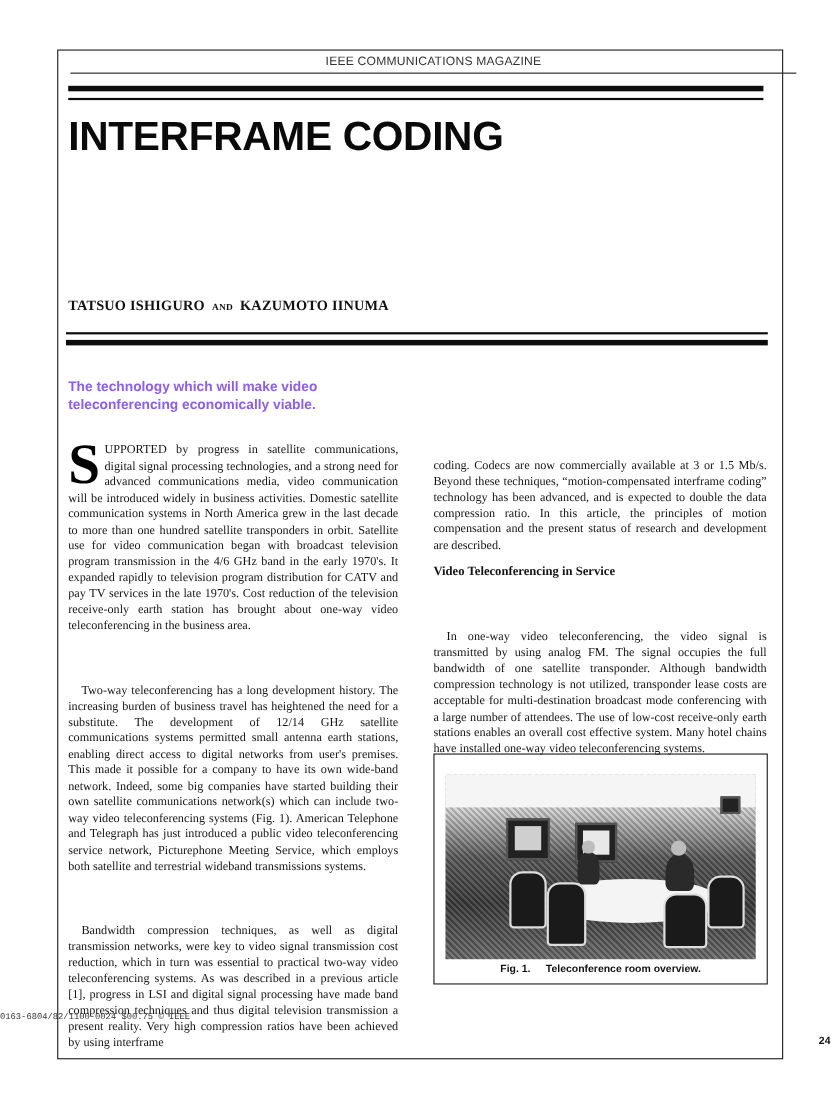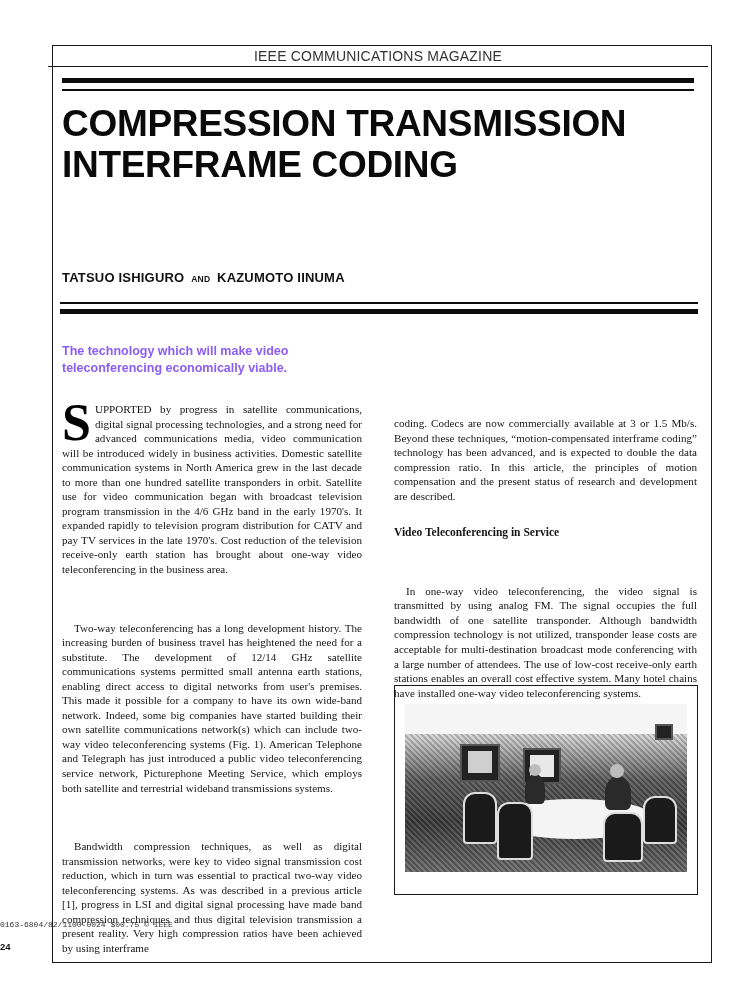--- a/index.html
+++ b/index.html
@@ -4,41 +4,41 @@
 <style>
   * { margin: 0; padding: 0; box-sizing: border-box; }
   html, body { width: 755px; height: 1000px; background: #ffffff; overflow: hidden; }
   body { position: relative; font-family: "Liberation Serif", serif; color: #111; }
 
   .frame {
     position: absolute; left: 52px; top: 45px; width: 660px; height: 918px;
     border: 1px solid #1a1a1a;
   }
   .mag-header {
-    position: absolute; left: 48px; top: 45px; width: 660px; height: 22px;
+    position: absolute; left: 64px; top: 45px; width: 660px; height: 22px;
     border-bottom: 1px solid #1a1a1a;
-    font-family: "Liberation Sans", sans-serif; font-size: 14px; letter-spacing: 0.2px;
+    font-family: "Liberation Sans", sans-serif; font-size: 11px; letter-spacing: 0.2px;
     color: #333; text-align: center; line-height: 22px;
   }
   .rule { position: absolute; background: #0d0d0d; }
   .rule-thick-top { left: 62px; top: 78px; width: 632px; height: 5px; }
   .rule-thin-top { left: 62px; top: 89px; width: 632px; height: 1.5px; }
   .rule-thin-mid { left: 60px; top: 302px; width: 638px; height: 1.5px; }
   .rule-thick-mid { left: 60px; top: 309px; width: 638px; height: 5px; }
 
   .title {
     position: absolute; left: 62px; top: 104px; width: 640px;
     font-family: "Liberation Sans", sans-serif; font-weight: bold;
     font-size: 37px; line-height: 40.5px; letter-spacing: -0.3px; color: #0a0a0a;
   }
   .title div { white-space: nowrap; }
 
   .authors {
     position: absolute; left: 62px; top: 270px;
-    font-family: Liberation Sans, sans-serif; font-weight: bold; font-size: 13px;
+    font-family: Liberation Serif, serif; font-weight: bold; font-size: 13px;
     letter-spacing: 0.2px; color: #111; white-space: nowrap;
   }
   .authors .and { font-size: 8.5px; margin: 0 3px; }
 
   .deck {
     position: absolute; left: 62px; top: 343px; width: 320px;
     font-family: "Liberation Sans", sans-serif; font-weight: bold; font-size: 12.5px;
     line-height: 17px; color: #8b5cf6;
   }
 
@@ -50,21 +50,21 @@
   .col-right { left: 394px; top: 416px; width: 303px; }
   .col p { margin: 0; }
   .col p.indent { text-indent: 12px; margin-top: 44px; }
 
   .dropcap {
     float: left; font-family: "Liberation Serif", serif; font-weight: bold;
     font-size: 52px; line-height: 40px; height: 41px; margin: 1px 4px 0 0; color: #000;
   }
 
   .section-head {
-    font-weight: bold; font-size: 11.5px; margin-top: 22px; margin-bottom: 2px; text-align: left;
+    font-weight: bold; font-size: 11.5px; margin-top: 10px; margin-bottom: 2px; text-align: left;
   }
 
   .figure {
     position: absolute; left: 394px; top: 685px; width: 304px; height: 210px;
     border: 1px solid #1a1a1a;
   }
   .photo {
     position: absolute; left: 10px; top: 18px; width: 282px; height: 168px;
     overflow: hidden;
     background:
@@ -83,35 +83,34 @@
     position: absolute; left: 0; width: 100%; top: 190px; text-align: center;
     font-family: "Liberation Sans", sans-serif; font-weight: bold; font-size: 9.5px; color: #111;
   }
   .caption .fignum { margin-right: 14px; }
 
   .footer-code {
     position: absolute; left: 0; width: 755px; top: 920px; 
     font-family: "Liberation Mono", monospace; font-size: 8px; color: #333;
   }
   .page-num {
-    position: absolute; left: 0; width: 755px; top: 941px; text-align: left;
+    position: absolute; left: 0; width: 755px; top: 941px; text-align: right;
     font-family: "Liberation Sans", sans-serif; font-weight: bold; font-size: 9.5px; color: #111;
   }
 </style>
 </head>
 <body>
 
 <div class="frame"></div>
 <div class="mag-header">IEEE COMMUNICATIONS MAGAZINE</div>
 
 <div class="rule rule-thick-top"></div>
 <div class="rule rule-thin-top"></div>
 
 <h1 class="title">
-  <div>COMPRESSION TRANSMISSION</div>
   <div>INTERFRAME CODING</div>
 </h1>
 
 <div class="authors">
   <span>TATSUO ISHIGURO</span>
   <span class="and">AND</span>
   <span>KAZUMOTO IINUMA</span>
 </div>
 
 <div class="rule rule-thin-mid"></div>
@@ -144,16 +143,19 @@
     <div class="table"></div>
     <div class="person" style="left:120px;top:70px;width:20px;height:30px;"></div>
     <div class="head" style="left:124px;top:60px;width:12px;height:12px;"></div>
     <div class="person" style="left:200px;top:72px;width:26px;height:34px;"></div>
     <div class="head" style="left:205px;top:60px;width:14px;height:14px;"></div>
     <div class="chair" style="left:58px;top:88px;width:34px;height:52px;"></div>
     <div class="chair" style="left:92px;top:98px;width:36px;height:58px;"></div>
     <div class="chair" style="left:198px;top:108px;width:40px;height:50px;"></div>
     <div class="chair" style="left:238px;top:92px;width:34px;height:48px;"></div>
   </div>
+  <div class="caption">
+    <span class="fignum">Fig. 1.</span><span>Teleconference room overview.</span>
+  </div>
 </div>
 
 <div class="footer-code">0163-6804/82/1100-0024 $00.75 © IEEE</div>
 <div class="page-num">24</div>
 
 </body></html>

